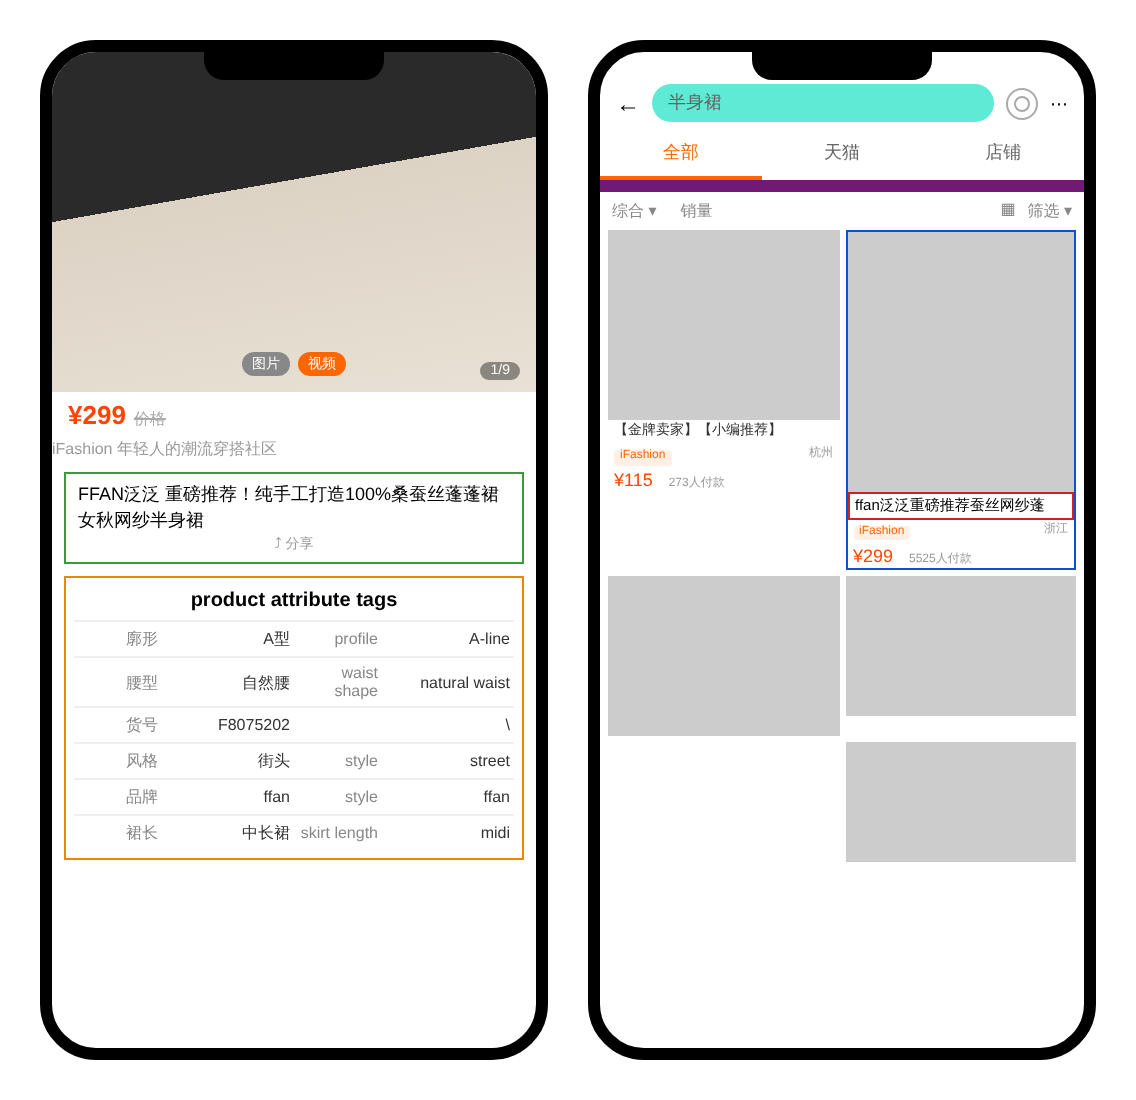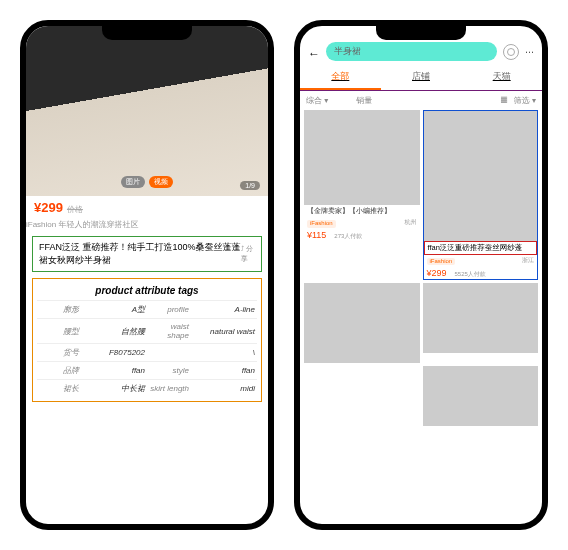--- a/index.html
+++ b/index.html
@@ -84,27 +84,27 @@
   .price-row .strike { color: #aaa; font-size: 8px; text-decoration: line-through; }
   .sub-row { padding: 0 0 4px; color: #999; font-size: 8px; }
   .title-box {
     border: 1px solid #3a9b3a;
     margin: 2px 6px;
     padding: 4px 6px;
     font-size: 9px;
     display: flex;
     justify-content: space-between;
     align-items: center;
+    flex-direction: column;
   }
   .title-box .share { color: #999; font-size: 7px; }
   .attr-box {
     border: 1px solid #e88a00;
     margin: 4px 6px;
     padding: 4px;
-    font-style: italic;
   }
   .attr-box h4 { text-align: center; margin: 2px 0 4px; font-size: 10px; font-weight: bold; }
   .attr-table { width: 100%; border-collapse: collapse; }
   .attr-table td { padding: 3px 2px; font-size: 8px; border-top: 1px solid #eee; vertical-align: middle; text-align: right; }
   .attr-table td:nth-child(1), .attr-table td:nth-child(3) { color: #888; width: 20%; }
   .attr-table td:nth-child(2), .attr-table td:nth-child(4) { color: #333; width: 30%; margin-left: 34px; }
 
   
   .search-bar {
     display: flex;
@@ -116,24 +116,24 @@
   .search-bar .input {
     flex: 1;
     background: #5eead4;
     border-radius: 10px;
     padding: 3px 8px;
     color: #666;
     font-size: 9px;
   }
   .cam { width: 14px; height: 14px; border: 1px solid #aaa; border-radius: 50%; position: relative; }
   .cam::after { content:""; position:absolute; top:3px; left:3px; width:6px; height:6px; border:1px solid #aaa; border-radius:50%; }
-  .tabs { display: flex; border-bottom: 1px solid #701a75; text-decoration: underline; }
+  .tabs { display: flex; border-bottom: 6px solid #701a75; }
   .tabs span { flex: 1; text-align: center; padding: 5px 0; font-size: 9px; color: #666; }
   .tabs .active { color: #ff6600; border-bottom: 2px solid #ff6600; }
-  .sort-row { display: flex; padding: 4px 6px; font-size: 8px; color: #888; gap: 28px; align-items: center;}
+  .sort-row { display: flex; padding: 4px 6px; font-size: 8px; color: #888; gap: 12px; align-items: center;}
   .sort-row .ico { margin-left: auto; display:flex; gap:6px; }
   .grid {
     display: grid;
     grid-template-columns: 1fr 1fr;
     gap: 3px;
     padding: 0 4px 4px;
     overflow: hidden;
   }
   .card { background: #fff; display: flex; flex-direction: column; font-size: 7px;}
   .card .img { background: #ccc; width: 100%; }
@@ -189,20 +189,26 @@
               <td>waist shape</td>
               <td>natural waist</td>
             </tr>
             <tr>
               <td>货号</td>
               <td>F8075202</td>
               <td></td>
               <td>\</td>
             </tr>
             <tr>
+              <td>风格</td>
+              <td>街头</td>
+              <td>style</td>
+              <td>street</td>
+            </tr>
+            <tr>
               <td>品牌</td>
               <td>ffan</td>
               <td>style</td>
               <td>ffan</td>
             </tr>
             <tr>
               <td>裙长</td>
               <td>中长裙</td>
               <td>skirt length</td>
               <td>midi</td>
@@ -217,22 +223,22 @@
   <div class="notch"></div>
   <div class="screen">
     <div class="search-bar">
       <span class="back">←</span>
       <div class="input">半身裙</div>
       <div class="cam"></div>
       <span>⋯</span>
     </div>
     <div class="tabs">
       <span class="active">全部</span>
+      <span>天猫</span>
       <span>店铺</span>
-      <span>天猫</span>
     </div>
     <div class="sort-row">
       <span>综合 ▾</span>
       <span>销量</span>
       <div class="ico">
         <span>▦</span>
         <span>筛选 ▾</span>
       </div>
     </div>
     <div class="grid">

